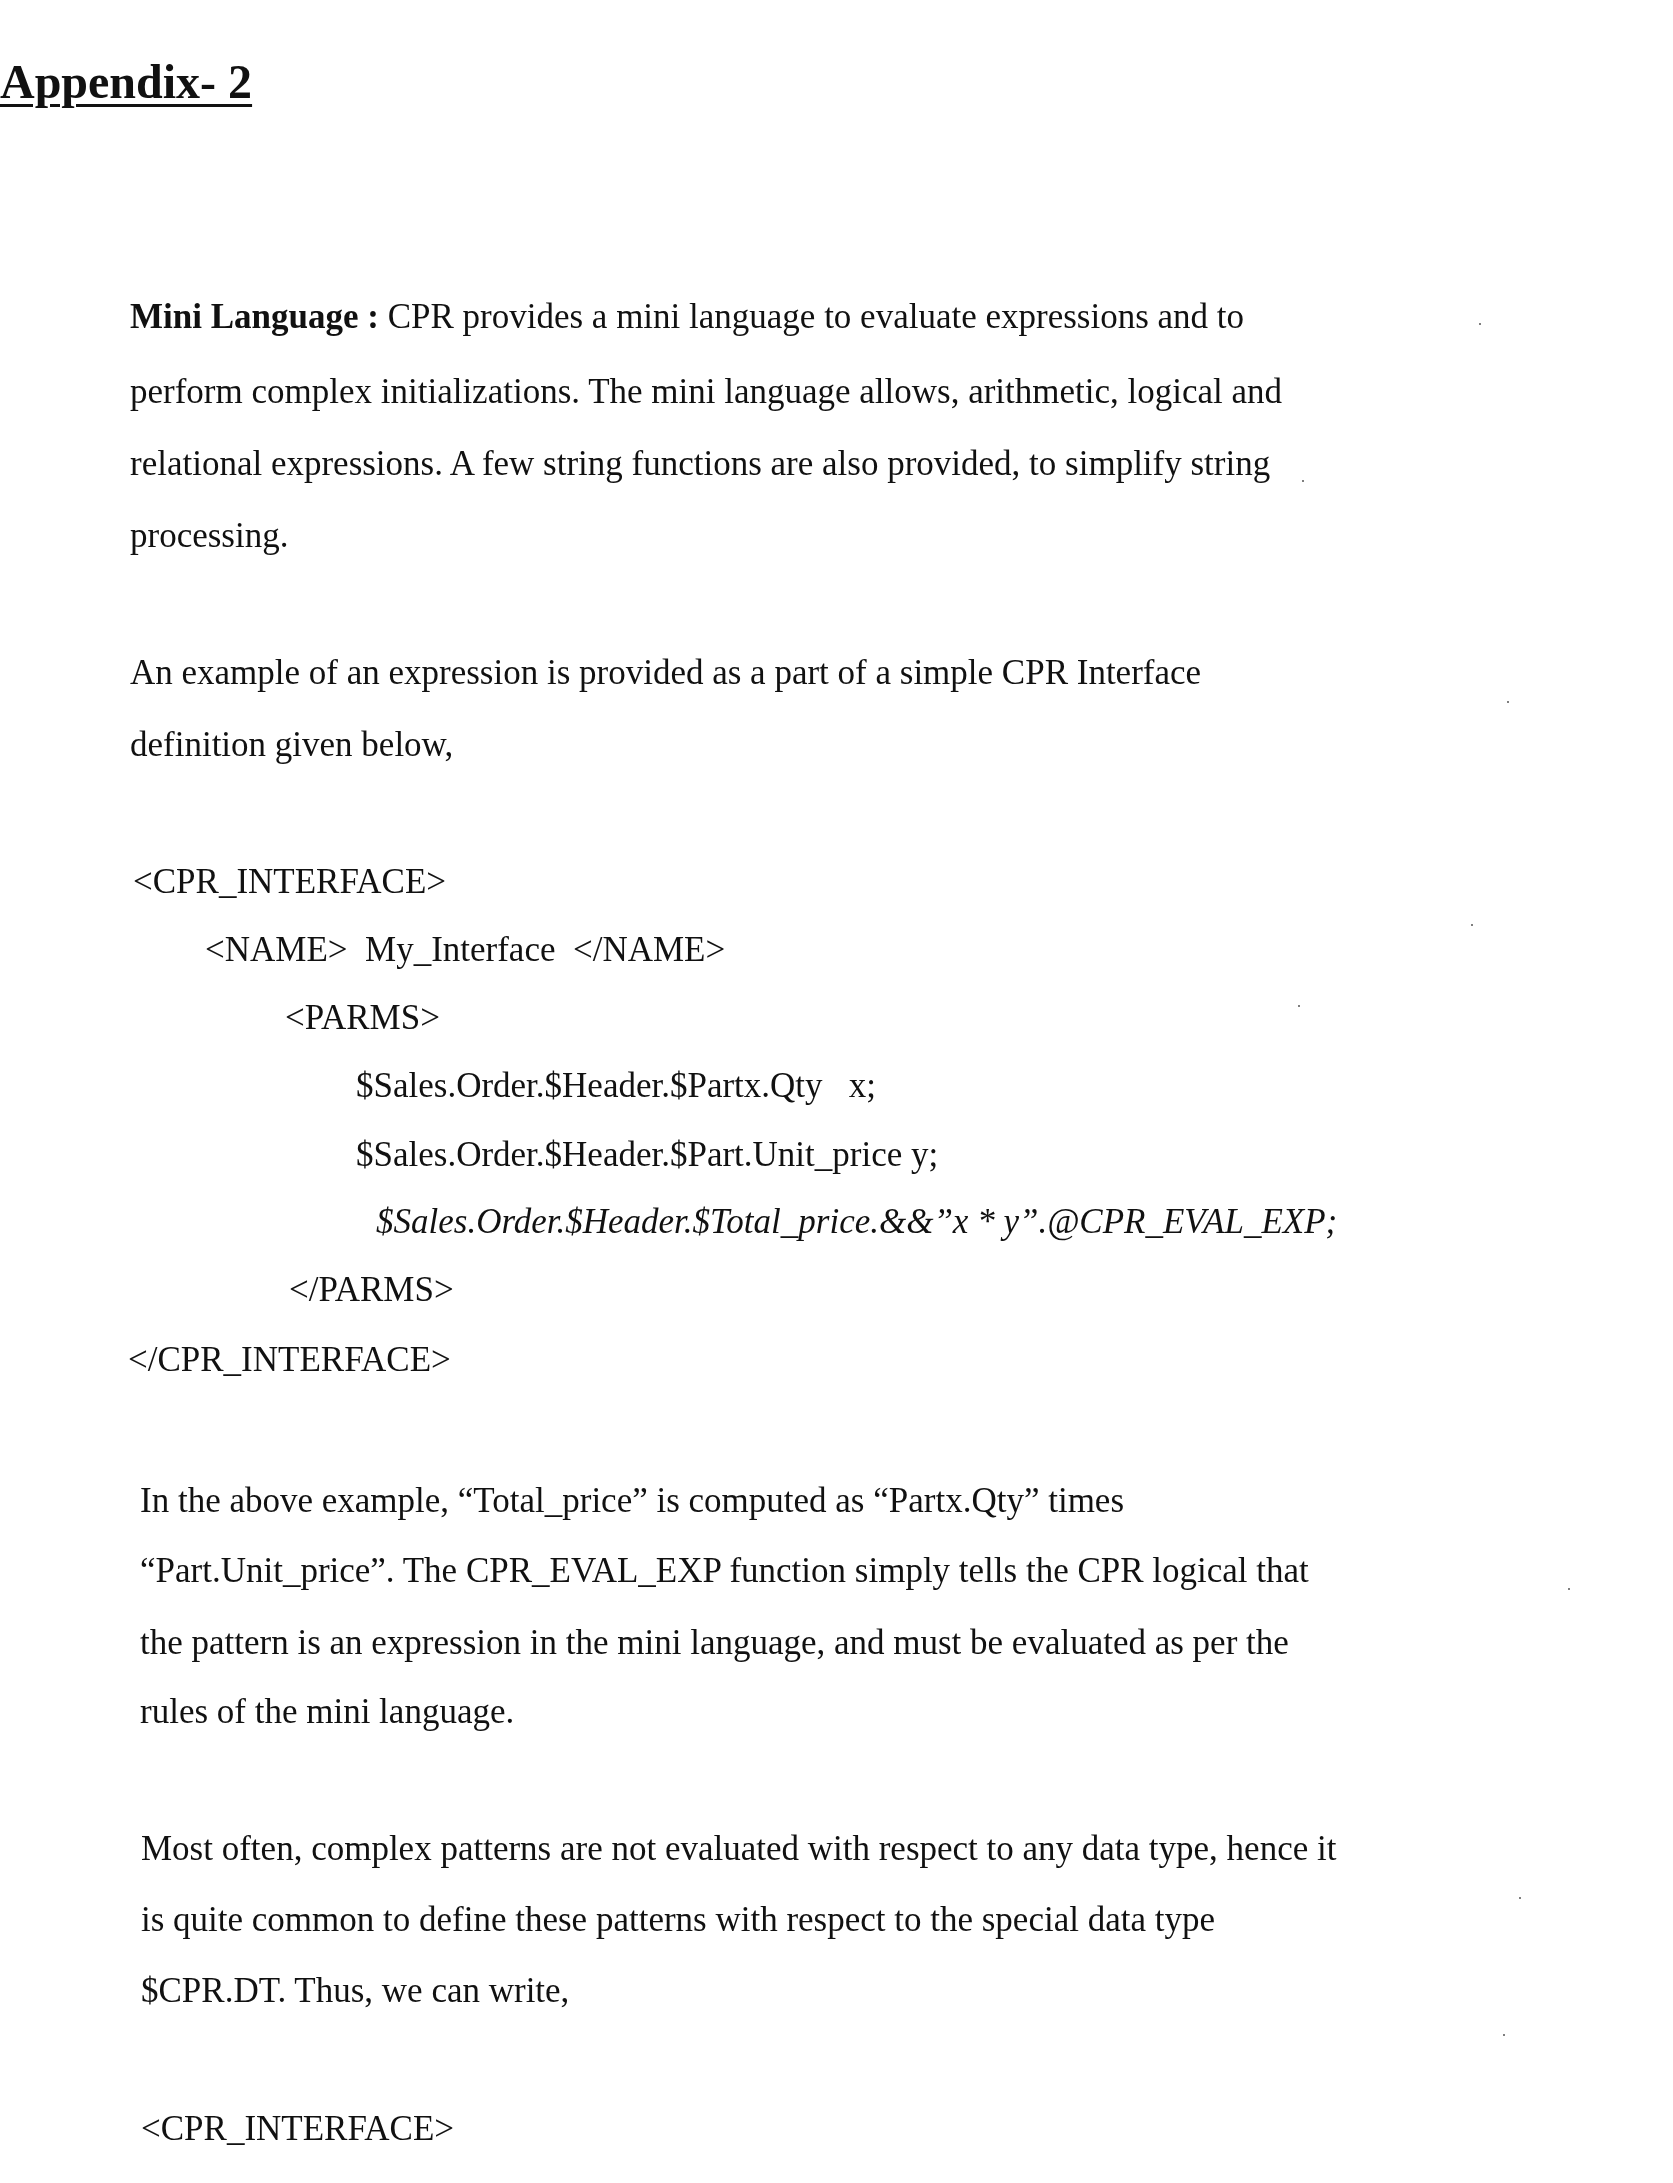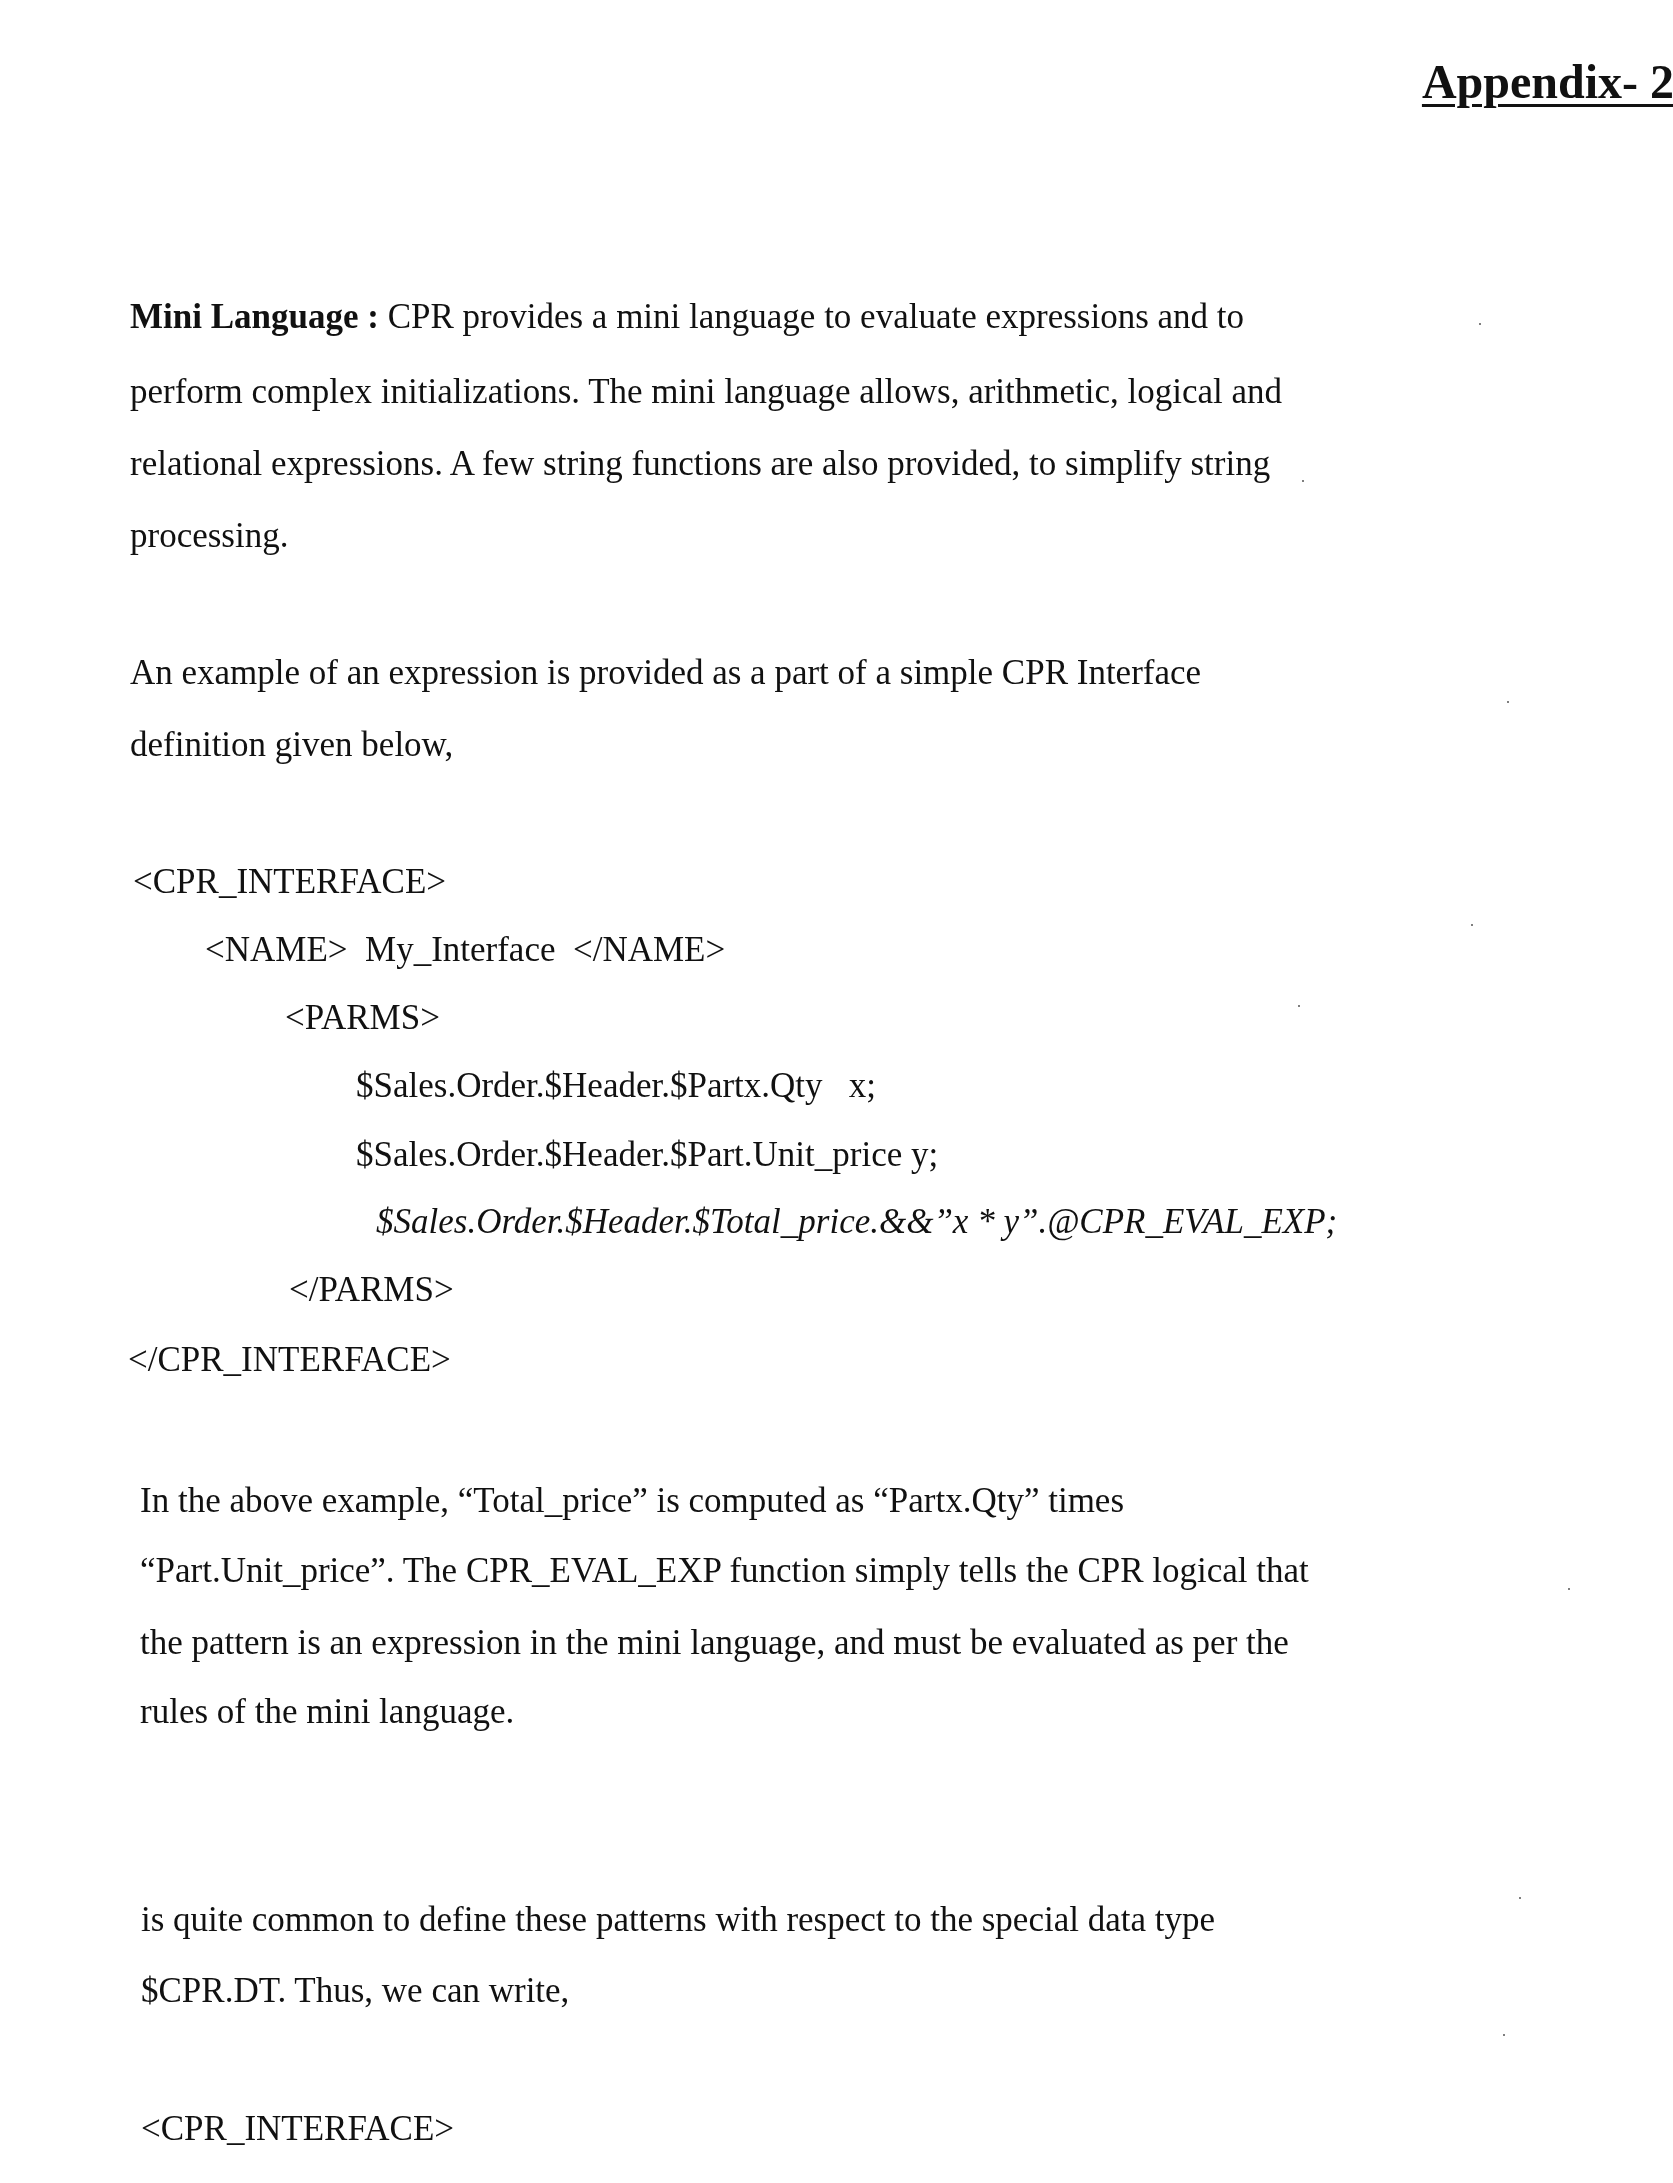--- a/index.html
+++ b/index.html
@@ -18,21 +18,21 @@
     .page {
       position: absolute;
       left: 0; top: 0;
       width: 1674px; height: 2183px;
       background: #ffffff;
     }
     .title {
       position: absolute;
       left: 0; width: 1674px;
       top: 50px;
-      text-align: right;
+      text-align: left;
       font-weight: bold;
       font-size: 48px;
       line-height: 64px;
     }
     .title span {
       text-decoration: underline;
       text-decoration-thickness: 3.2px;
       text-underline-offset: 6.4px;
     }
     .line {
@@ -72,20 +72,21 @@
   <div class="line" style="left:356px; top:1111px;font-family:Liberation Serif, serif;">$Sales.Order.$Header.$Part.Unit_price y;</div>
   <div class="line" style="left:376px; top:1178px;font-style:italic;">$Sales.Order.$Header.$Total_price.&amp;&amp;”x * y”.@CPR_EVAL_EXP;</div>
   <div class="line" style="left:289px; top:1246px;">&lt;/PARMS&gt;</div>
   <div class="line" style="left:128px; top:1316px;">&lt;/CPR_INTERFACE&gt;</div>
 
   <div class="line" style="left:140px; top:1457px;">In the above example, “Total_price” is computed as “Partx.Qty” times</div>
   <div class="line" style="left:140px; top:1527px;">“Part.Unit_price”. The CPR_EVAL_EXP function simply tells the CPR logical that</div>
   <div class="line" style="left:140px; top:1599px;">the pattern is an expression in the mini language, and must be evaluated as per the</div>
   <div class="line" style="left:140px; top:1668px;">rules of the mini language.</div>
 
+  <div class="line" style="left:141px; top:1805px;">Most often, complex patterns are not evaluated with respect to any data type, hence it</div>
   <div class="line" style="left:141px; top:1876px;">is quite common to define these patterns with respect to the special data type</div>
   <div class="line" style="left:141px; top:1947px;">$CPR.DT. Thus, we can write,</div>
 
   <div class="line" style="left:141px; top:2085px;">&lt;CPR_INTERFACE&gt;</div>
 
   <div class="speck" style="left:1479px; top:323px;"></div>
   <div class="speck" style="left:1507px; top:701px;"></div>
   <div class="speck" style="left:1302px; top:480px;"></div>
   <div class="speck" style="left:1471px; top:924px;"></div>
   <div class="speck" style="left:1298px; top:1005px;"></div>

